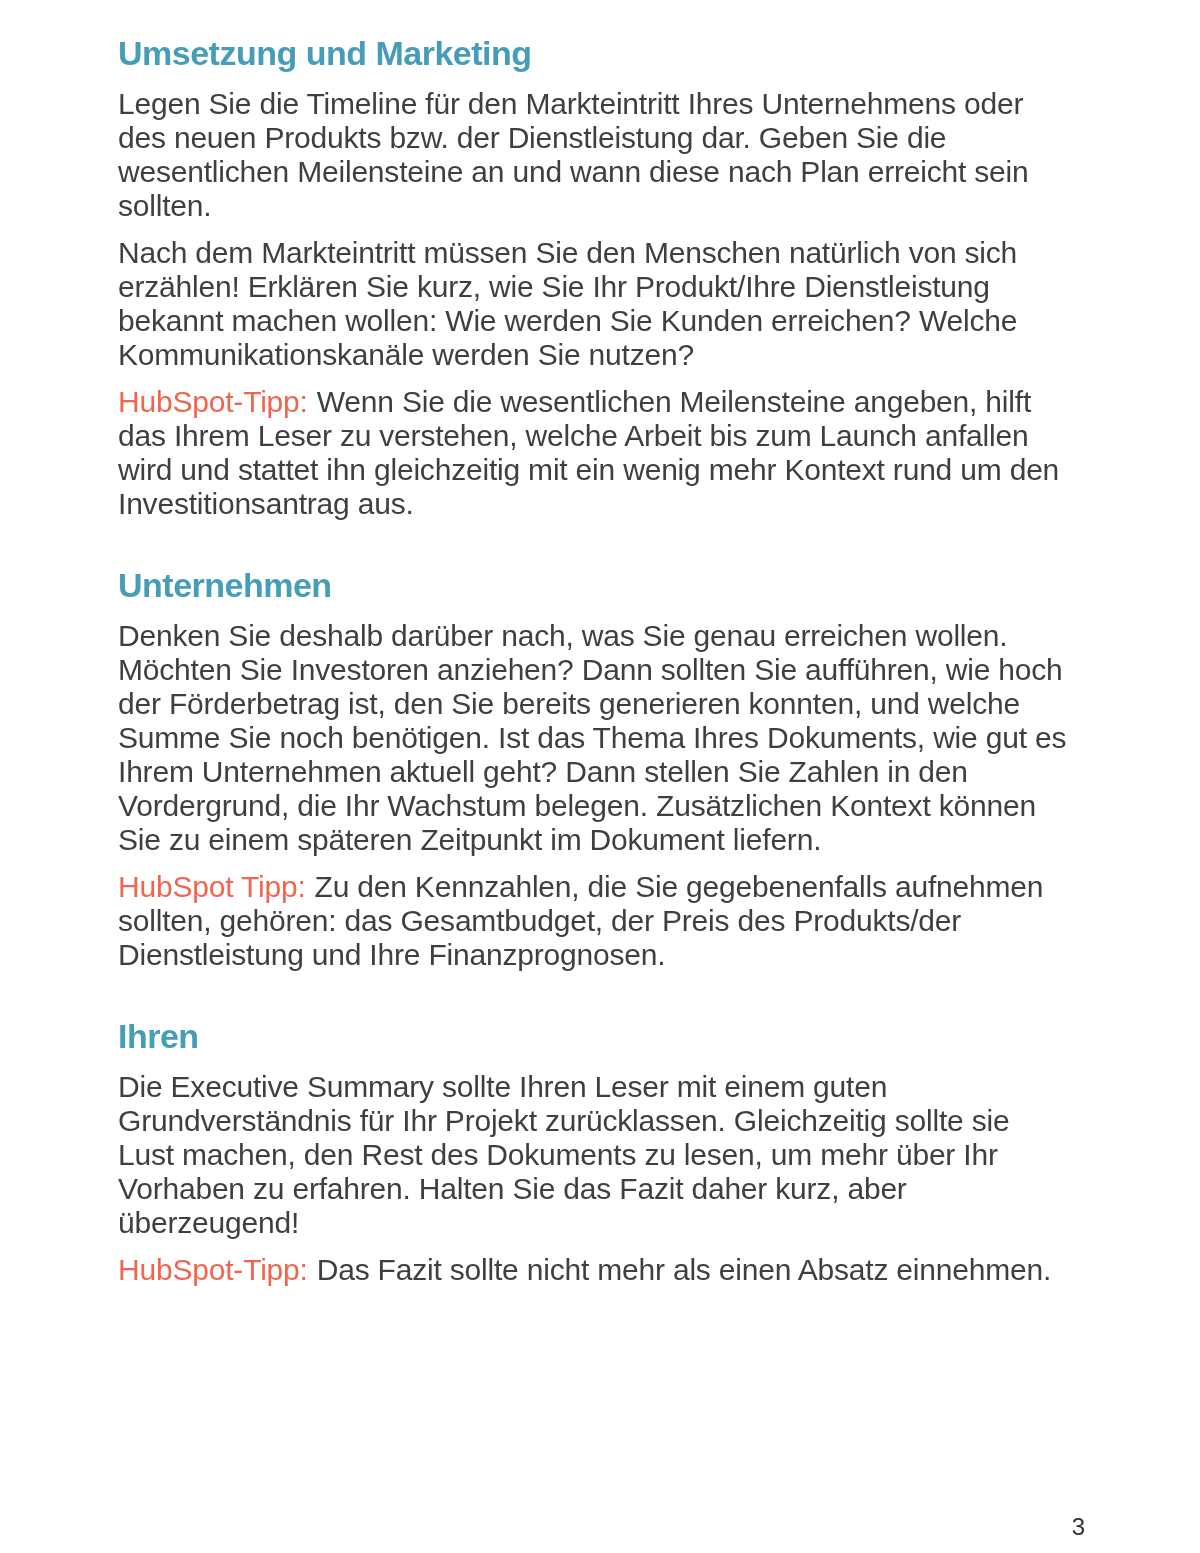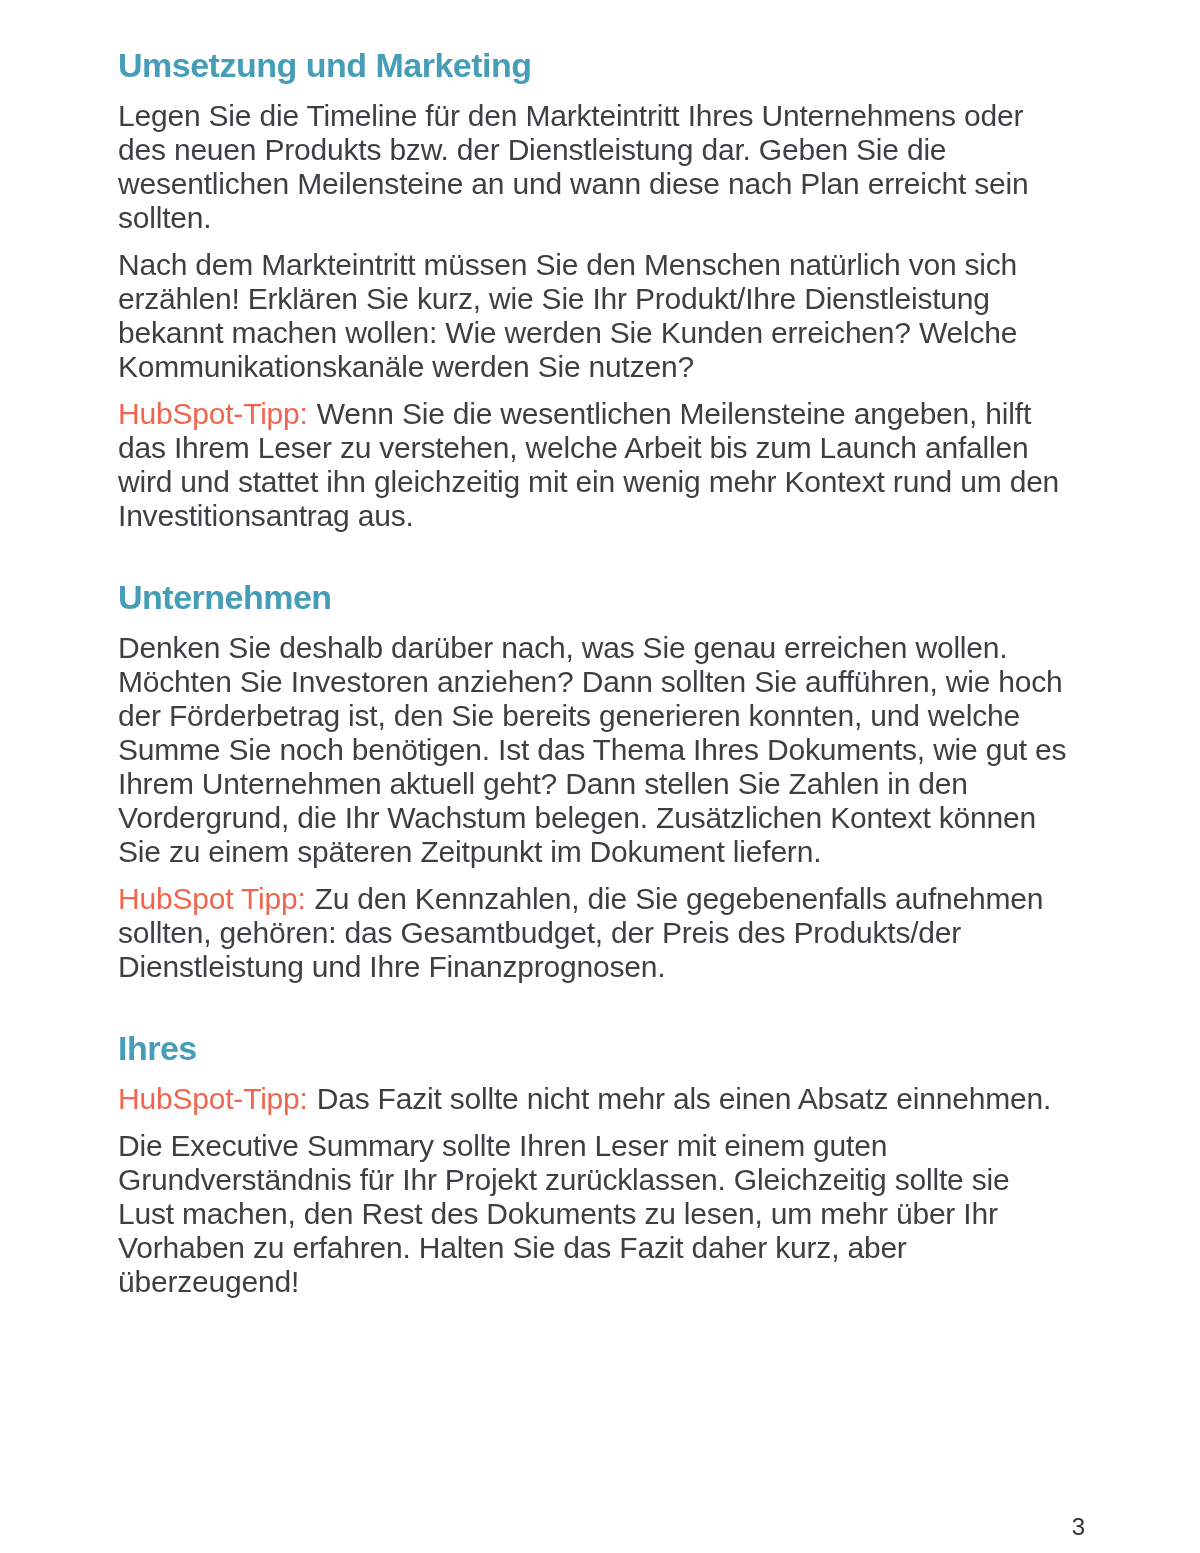--- a/index.html
+++ b/index.html
@@ -24,21 +24,21 @@
   }
   .doc-section { margin: 0; }
   .section-heading {
     margin: 44px 0 14px 0;
     font-size: 34px;
     line-height: 40px;
     font-weight: 600;
     letter-spacing: -0.5px;
     color: #459db7;
   }
-  .doc-section:first-child .section-heading { margin-top: 12px; }
+  .doc-section:first-child .section-heading { margin-top: 0; }
   .paragraph {
     margin: 0 0 13px 0;
     font-size: 30px;
     line-height: 34px;
     font-weight: 400;
     letter-spacing: -0.2px;
     color: #3d3f42;
   }
   .tip-label {
     font-weight: 400;
@@ -76,25 +76,25 @@
     <h2 class="section-heading">Unternehmen</h2>
     <div class="section-body">
 
   <p class="paragraph"><span class="paragraph-text">Denken Sie deshalb darüber nach, was Sie genau erreichen wollen. Möchten Sie Investoren anziehen? Dann sollten Sie aufführen, wie hoch der Förderbetrag ist, den Sie bereits generieren konnten, und welche Summe Sie noch benötigen. Ist das Thema Ihres Dokuments, wie gut es Ihrem Unternehmen aktuell geht? Dann stellen Sie Zahlen in den Vordergrund, die Ihr Wachstum belegen. Zusätzlichen Kontext können Sie zu einem späteren Zeitpunkt im Dokument liefern.</span></p>
 
   <p class="paragraph"><strong class="tip-label">HubSpot Tipp:</strong><span class="paragraph-text">Zu den Kennzahlen, die Sie gegebenenfalls aufnehmen sollten, gehören: das Gesamtbudget, der Preis des Produkts/der Dienstleistung und Ihre Finanzprognosen.</span></p>
 </div>
   </section>
 
   <section class="doc-section">
-    <h2 class="section-heading">Ihres</h2>
+    <h2 class="section-heading">Ihren</h2>
     <div class="section-body">
 
+  <p class="paragraph"><span class="paragraph-text">Die Executive Summary sollte Ihren Leser mit einem guten Grundverständnis für Ihr Projekt zurücklassen. Gleichzeitig sollte sie Lust machen, den Rest des Dokuments zu lesen, um mehr über Ihr Vorhaben zu erfahren. Halten Sie das Fazit daher kurz, aber überzeugend!</span></p>
+
   <p class="paragraph"><strong class="tip-label">HubSpot-Tipp:</strong><span class="paragraph-text">Das Fazit sollte nicht mehr als einen Absatz einnehmen.</span></p>
-
-  <p class="paragraph"><span class="paragraph-text">Die Executive Summary sollte Ihren Leser mit einem guten Grundverständnis für Ihr Projekt zurücklassen. Gleichzeitig sollte sie Lust machen, den Rest des Dokuments zu lesen, um mehr über Ihr Vorhaben zu erfahren. Halten Sie das Fazit daher kurz, aber überzeugend!</span></p>
 </div>
   </section>
 </article>
   <footer class="page-footer">
     <span class="page-number">3</span>
   </footer>
 </main>
 
 </body></html>

